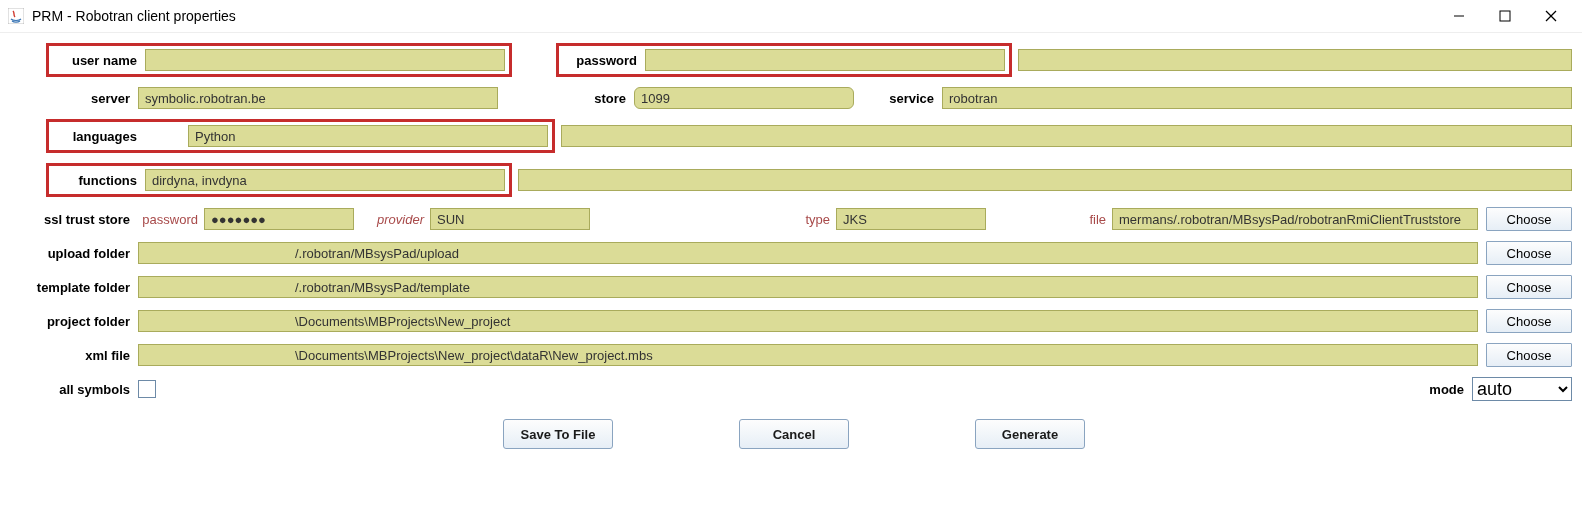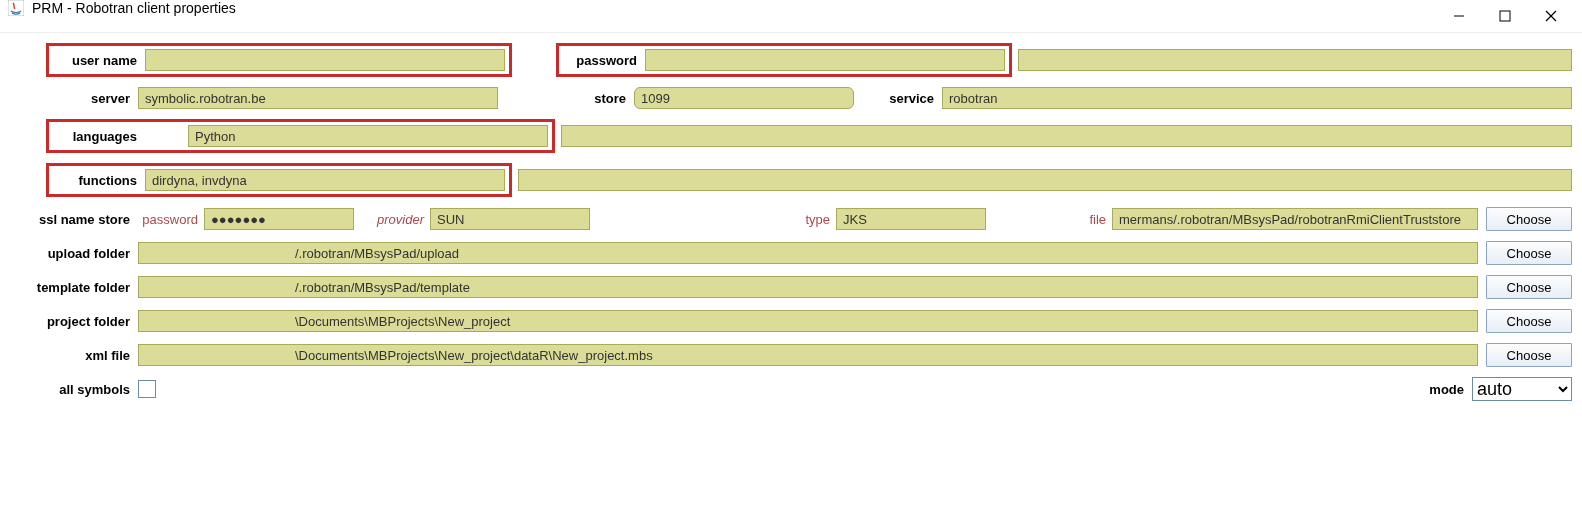--- a/index.html
+++ b/index.html
@@ -7,20 +7,21 @@
     padding: 0;
     font-family: Tahoma, Arial, sans-serif;
     font-size: 13px;
     background: #ffffff;
     color: #000;
     width: 1582px;
   }
   .titlebar {
     height: 32px;
     display: flex;
+    align-items: center;
     padding: 0 8px;
     background: #ffffff;
     border-bottom: 1px solid #eee;
   }
   .titlebar .app-icon {
     width: 16px; height: 16px;
     margin-right: 8px;
   }
   .titlebar .title {
     flex: 0 0 auto;
@@ -197,21 +198,21 @@
 
   <div class="row">
     <div class="redbox" style="margin-left:36px;">
       <span class="label" style="width:84px;">functions</span>
       <input class="yellow fixed-med" value="dirdyna, invdyna" style="">
     </div>
     <input class="yellow grow" style="margin-left: 6px;">
   </div>
 
   <div class="row">
-    <span class="label">ssl name store</span>
+    <span class="label">ssl trust store</span>
     <span class="sublabel">password</span>
     <input class="yellow fixed-ssl" value="●●●●●●●" style="">
     <span class="sublabel" style="margin-left:10px;font-style:italic;">provider</span>
     <input class="yellow fixed-xs" value="SUN" style="">
     <span class="sublabel" style="margin-left:180px;">type</span>
     <input class="yellow fixed-ssl" value="JKS" style="">
     <span class="sublabel" style="margin-left:60px;">file</span>
     <input class="yellow grow" value="mermans/.robotran/MBsysPad/robotranRmiClientTruststore" style="">
     <button class="choose">Choose</button>
   </div>
@@ -243,14 +244,19 @@
   <div class="row">
     <span class="label">all symbols</span>
     <span class="checkbox"></span>
     <span class="grow"></span>
     <span class="label" style="width:50px;">mode</span>
     <select class="mode">
       <option>auto</option>
     </select>
   </div>
 
+  <div class="footer">
+    <button class="btn big">Save To File</button>
+    <button class="btn big">Cancel</button>
+    <button class="btn big">Generate</button>
+  </div>
 
 </div>
 
 </body></html>

